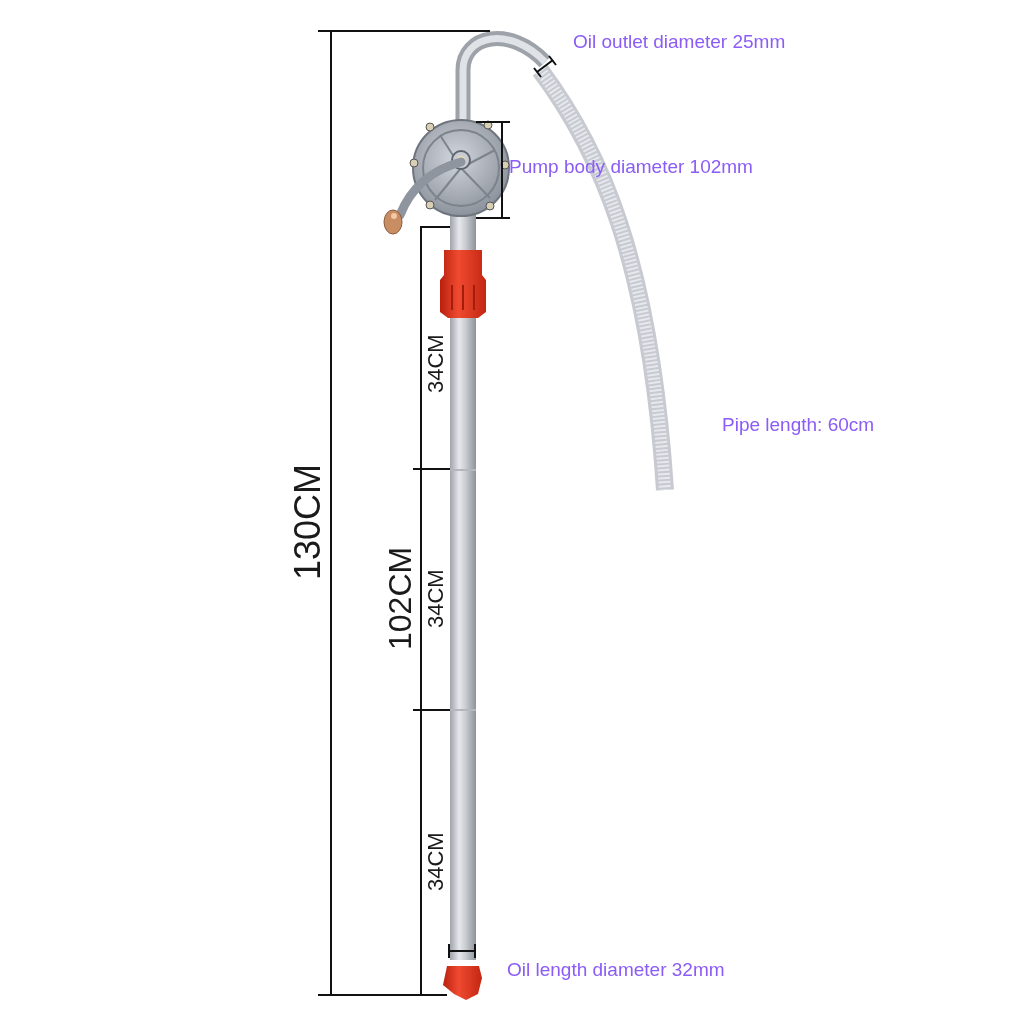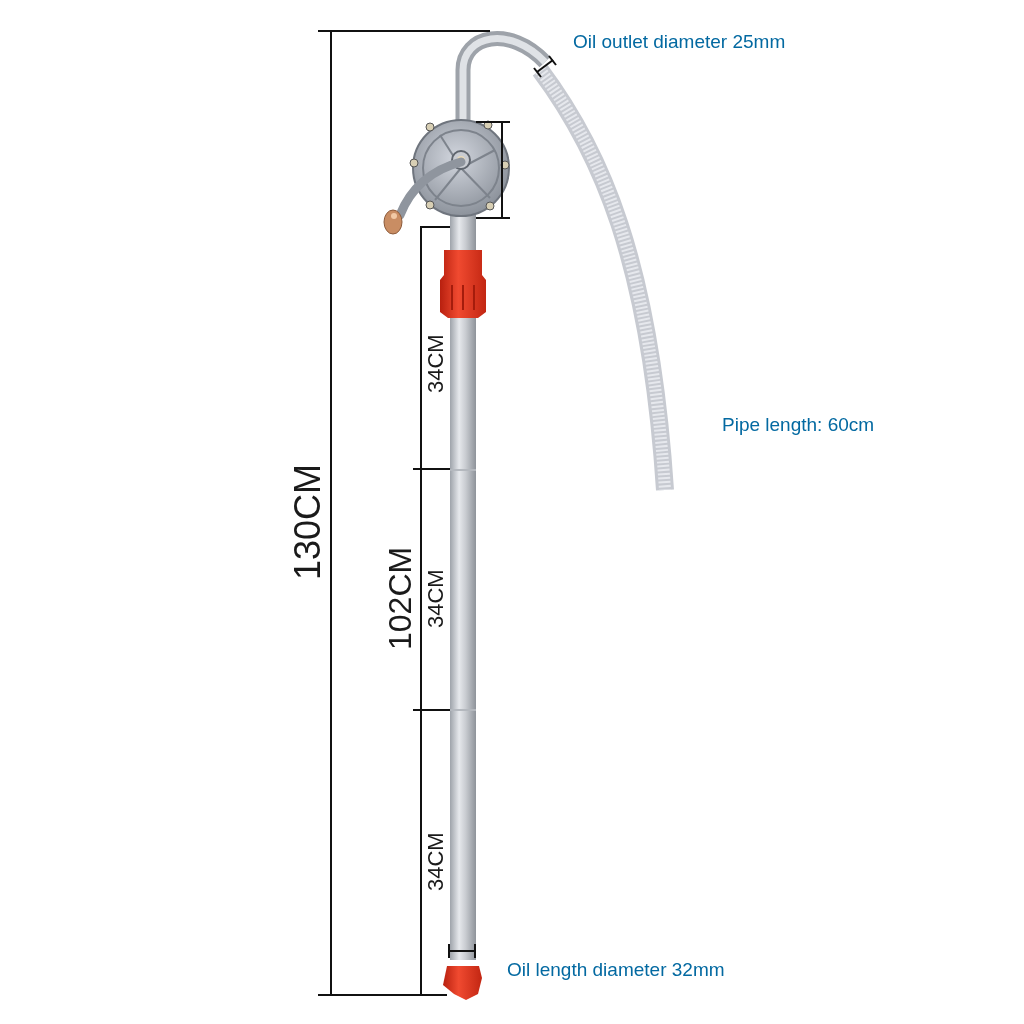--- a/index.html
+++ b/index.html
@@ -1,18 +1,18 @@
 <!DOCTYPE html>
 <html><head>
 <meta charset="utf-8">
 <style>
   html, body { margin: 0; padding: 0; background: #ffffff; }
   body { width: 1024px; height: 1024px; position: relative; overflow: hidden; font-family: "Liberation Sans", sans-serif; color: #111; }
   .canvas { position: absolute; left: 0; top: 0; width: 1024px; height: 1024px; }
-  .label { position: absolute; font-size: 19px; color: #0369a1; white-space: nowrap; line-height: 1; }
+  .label { position: absolute; font-size: 19px; color: #8b5cf6; white-space: nowrap; line-height: 1; }
   .vlabel { position: absolute; white-space: nowrap; color: #1a1a1a; transform-origin: left top; transform: rotate(-90deg); line-height: 1; }
   .big { font-size: 36px; }
   .mid { font-size: 32px; }
   .small { font-size: 22px; }
 </style>
 </head>
 <body>
 
 <div class="canvas">
   <svg width="1024" height="1024" viewBox="0 0 1024 1024">
@@ -111,20 +111,21 @@
 
     <g stroke="#111" stroke-width="2">
       <line x1="449" y1="951" x2="475" y2="951"></line>
       <line x1="449" y1="944" x2="449" y2="958"></line>
       <line x1="475" y1="944" x2="475" y2="958"></line>
     </g>
   </svg>
 
   
   <div class="label" style="left:573px; top:32px;">Oil outlet diameter 25mm</div>
+  <div class="label" style="left:509px; top:157px;">Pump body diameter 102mm</div>
   <div class="label" style="left:722px; top:415px;">Pipe length: 60cm</div>
   <div class="label" style="left:507px; top:960px;">Oil length diameter 32mm</div>
 
   
   <div class="vlabel big" style="left:290px; top:580px;">130CM</div>
   <div class="vlabel mid" style="left:384px; top:650px;">102CM</div>
   <div class="vlabel small" style="left:425px; top:393px;">34CM</div>
   <div class="vlabel small" style="left:425px; top:628px;">34CM</div>
   <div class="vlabel small" style="left:425px; top:891px;">34CM</div>
 </div>

